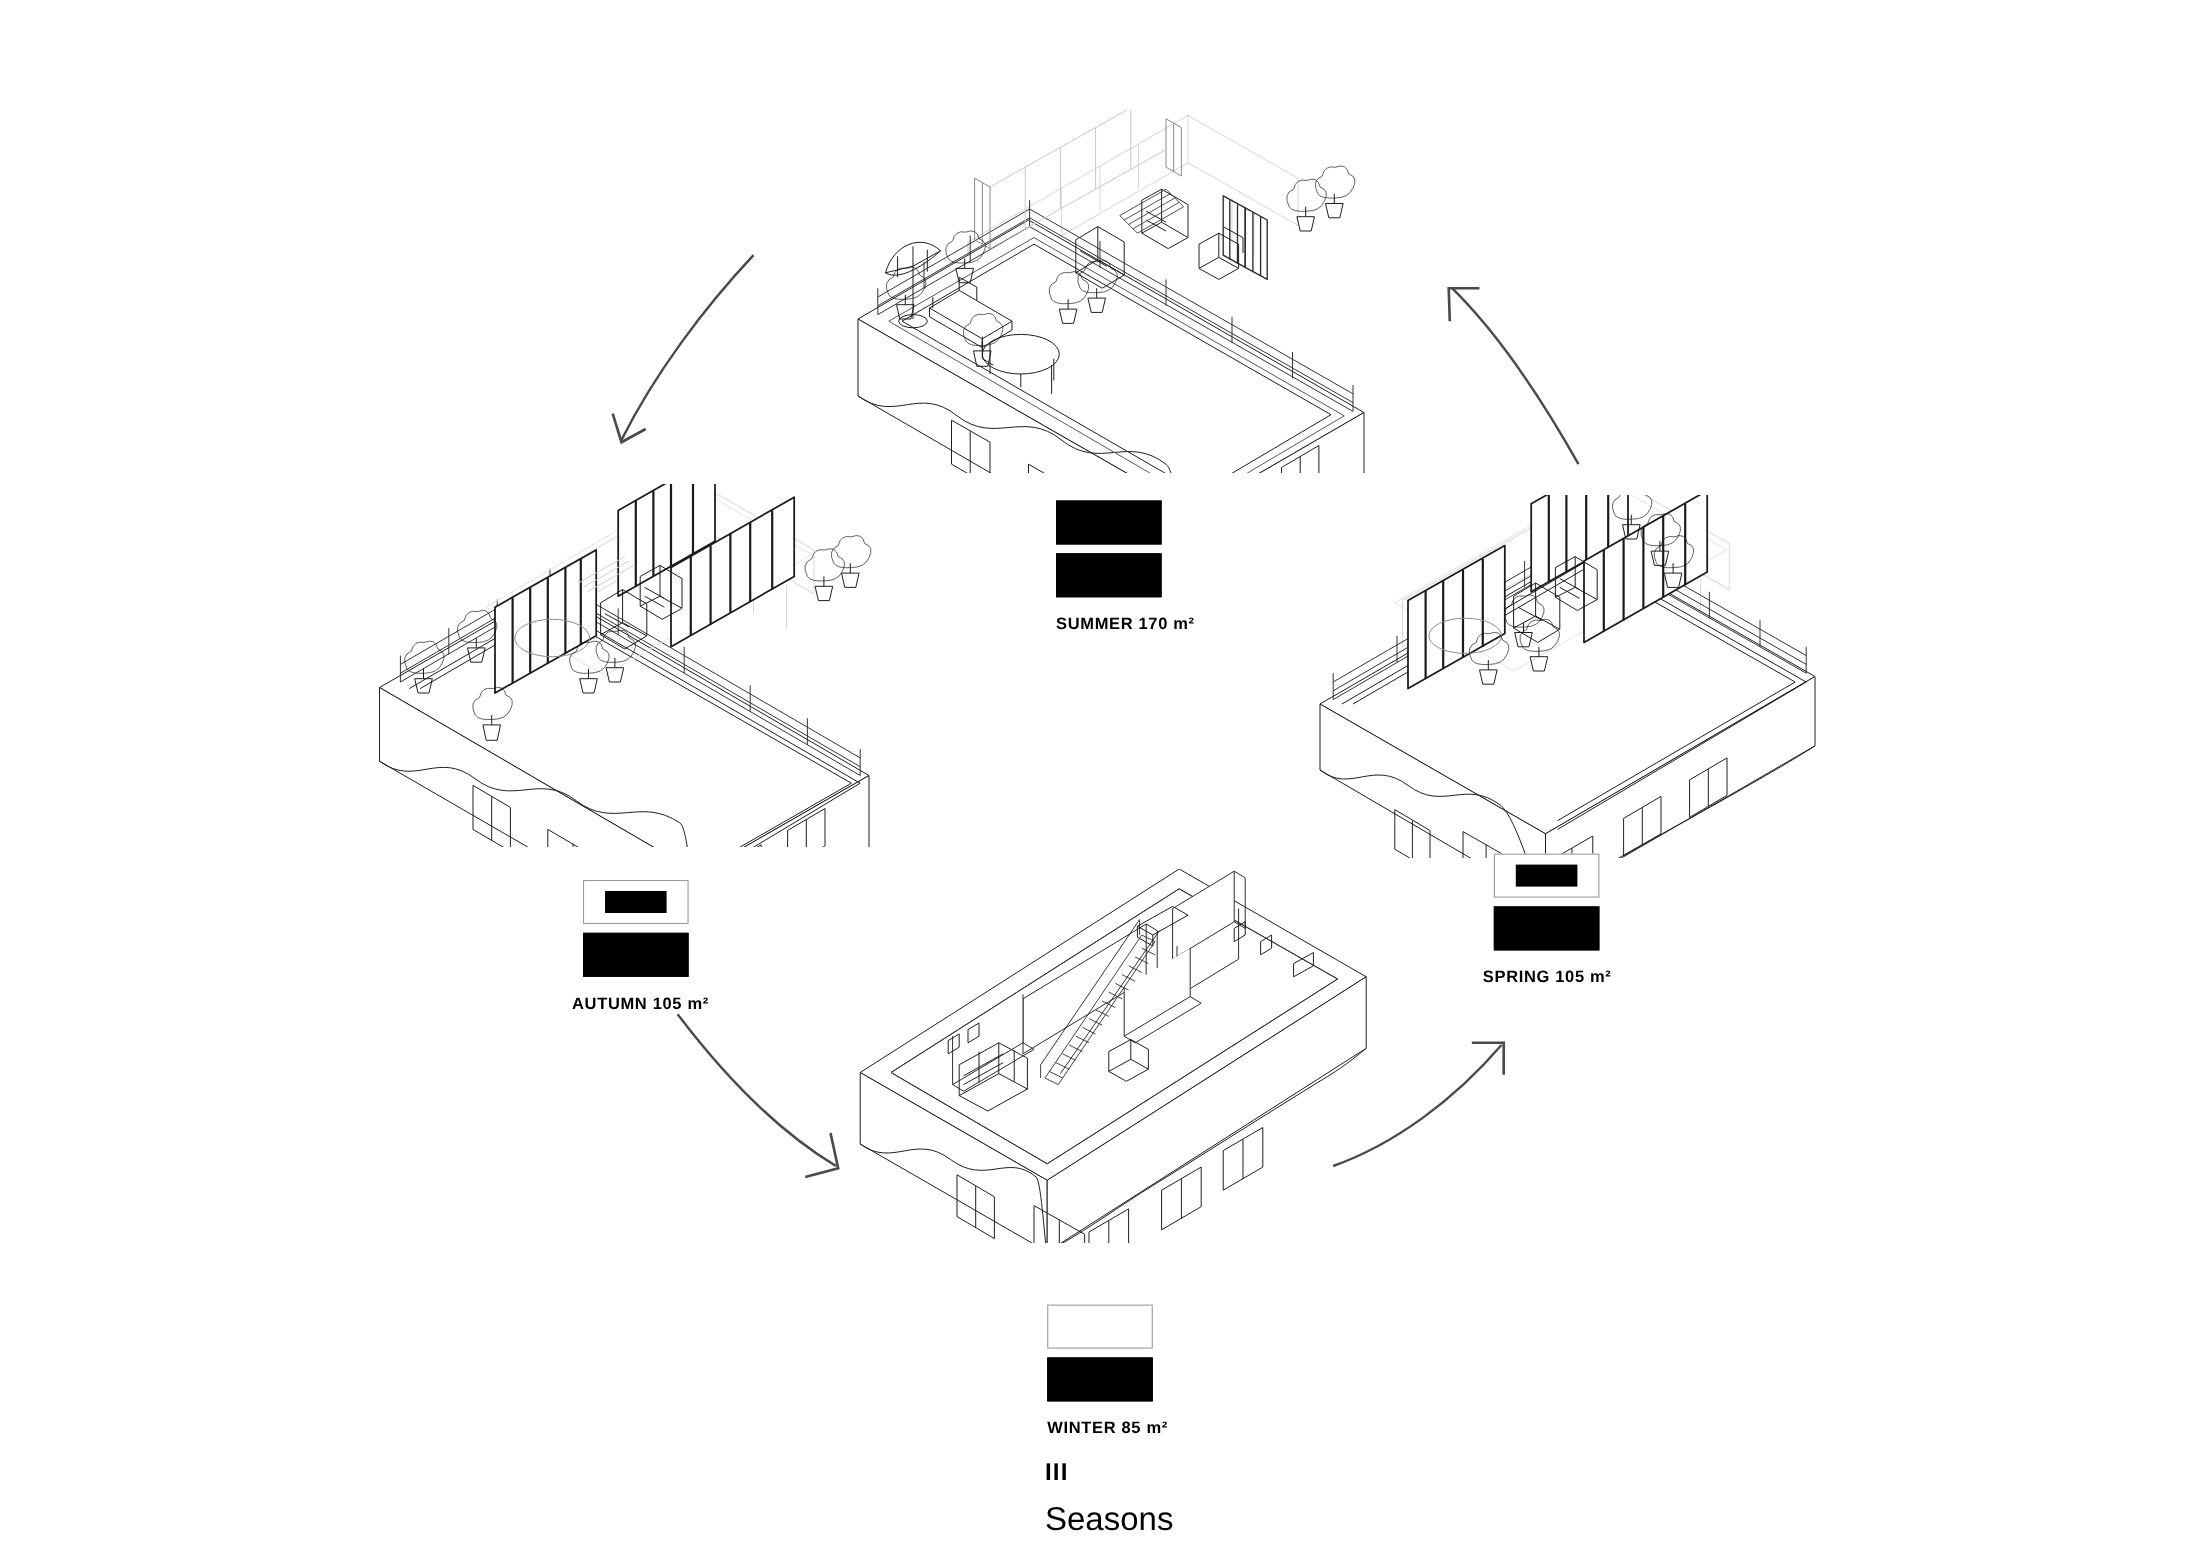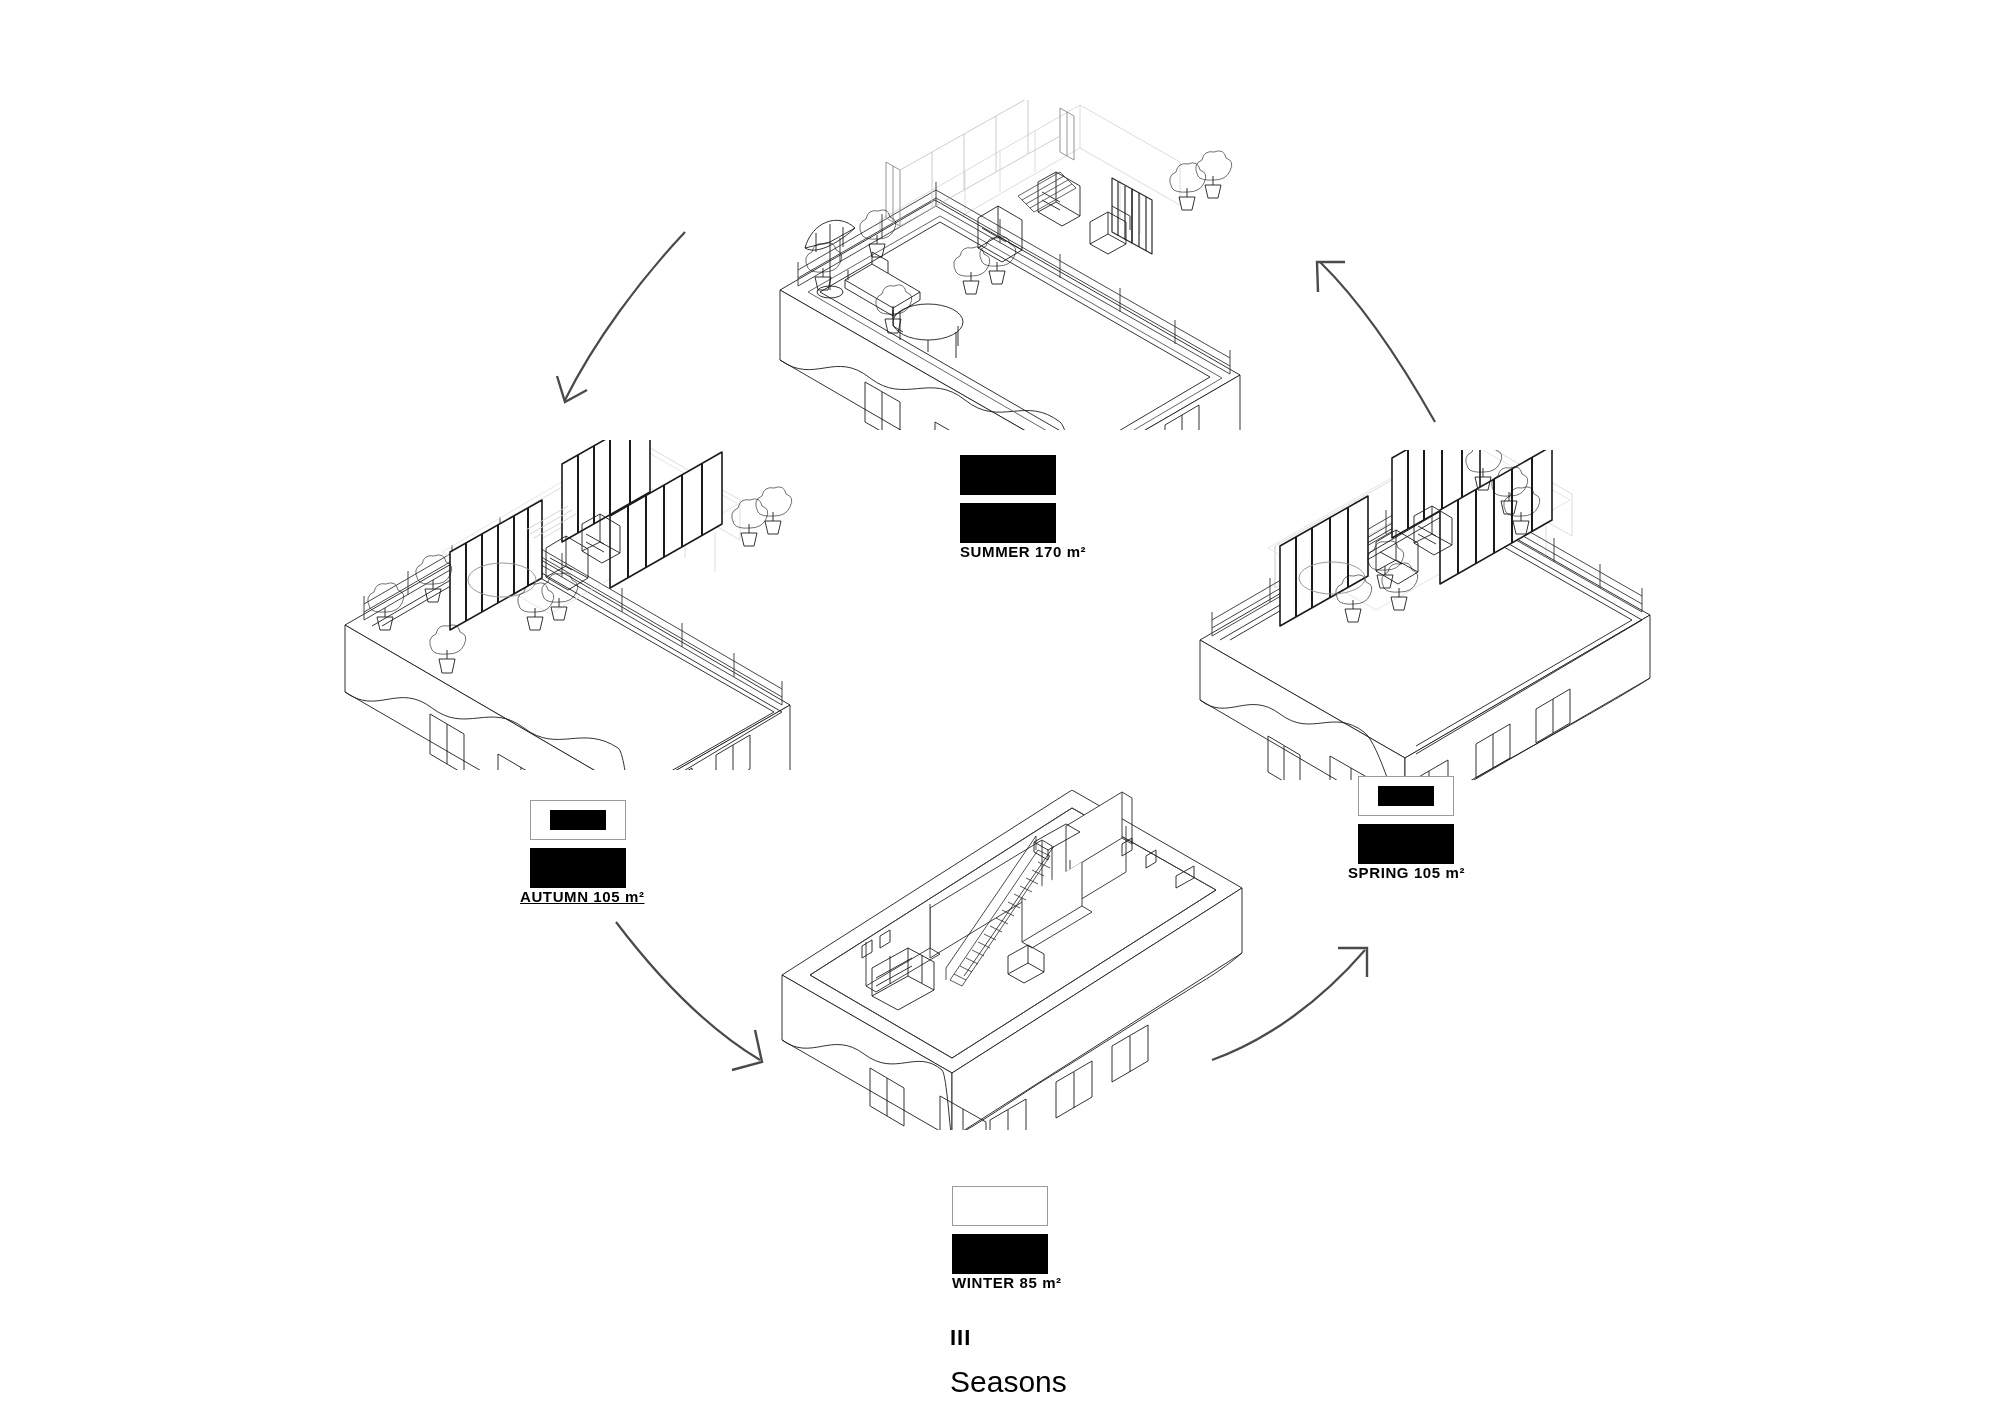--- a/index.html
+++ b/index.html
@@ -53,20 +53,21 @@
     align-items: center;
     justify-content: center;
   }
   .bar-partial .inner {
     width: 56px;
     height: 20px;
     background: #000000;
   }
 
   .badge-label {
+    margin-top: 16px;
     font-size: 15px;
     font-weight: bold;
     letter-spacing: 0.6px;
     white-space: nowrap;
     text-align: left;
   }
   .badge-label.center { text-align: center; width: 96px; }
 
   
   #figure-title {
@@ -469,21 +470,21 @@
     </svg>
   </div>
 
   <div class="badge" style="left:530px; top:800px;">
     <div class="badge-bars">
       <div class="bar bar-partial">
         <span class="inner"></span>
       </div>
       <div class="bar bar-solid"></div>
     </div>
-    <div class="badge-label" style="margin-left:-10px;text-decoration:underline;">AUTUMN 105 m²</div>
+    <div class="badge-label" style="margin-left:-10px;">AUTUMN 105 m²</div>
   </div>
 
   <div class="season-block" style="left:1180px; top:450px;">
     <svg class="model-svg" width="480" height="330" viewBox="0 0 480 330" xmlns="http://www.w3.org/2000/svg">
       <g fill="none" stroke="#1c1c1c" stroke-width="0.9" stroke-linejoin="round">
 
         <g stroke="#dcdcdc" stroke-width="1">
           <path d="M95,96 L290,-14 L392,44 L392,86 L290,28 L95,138 Z"></path>
           <path d="M95,96 L95,138"></path>
             <path d="M290,-14 L290,28"></path>

